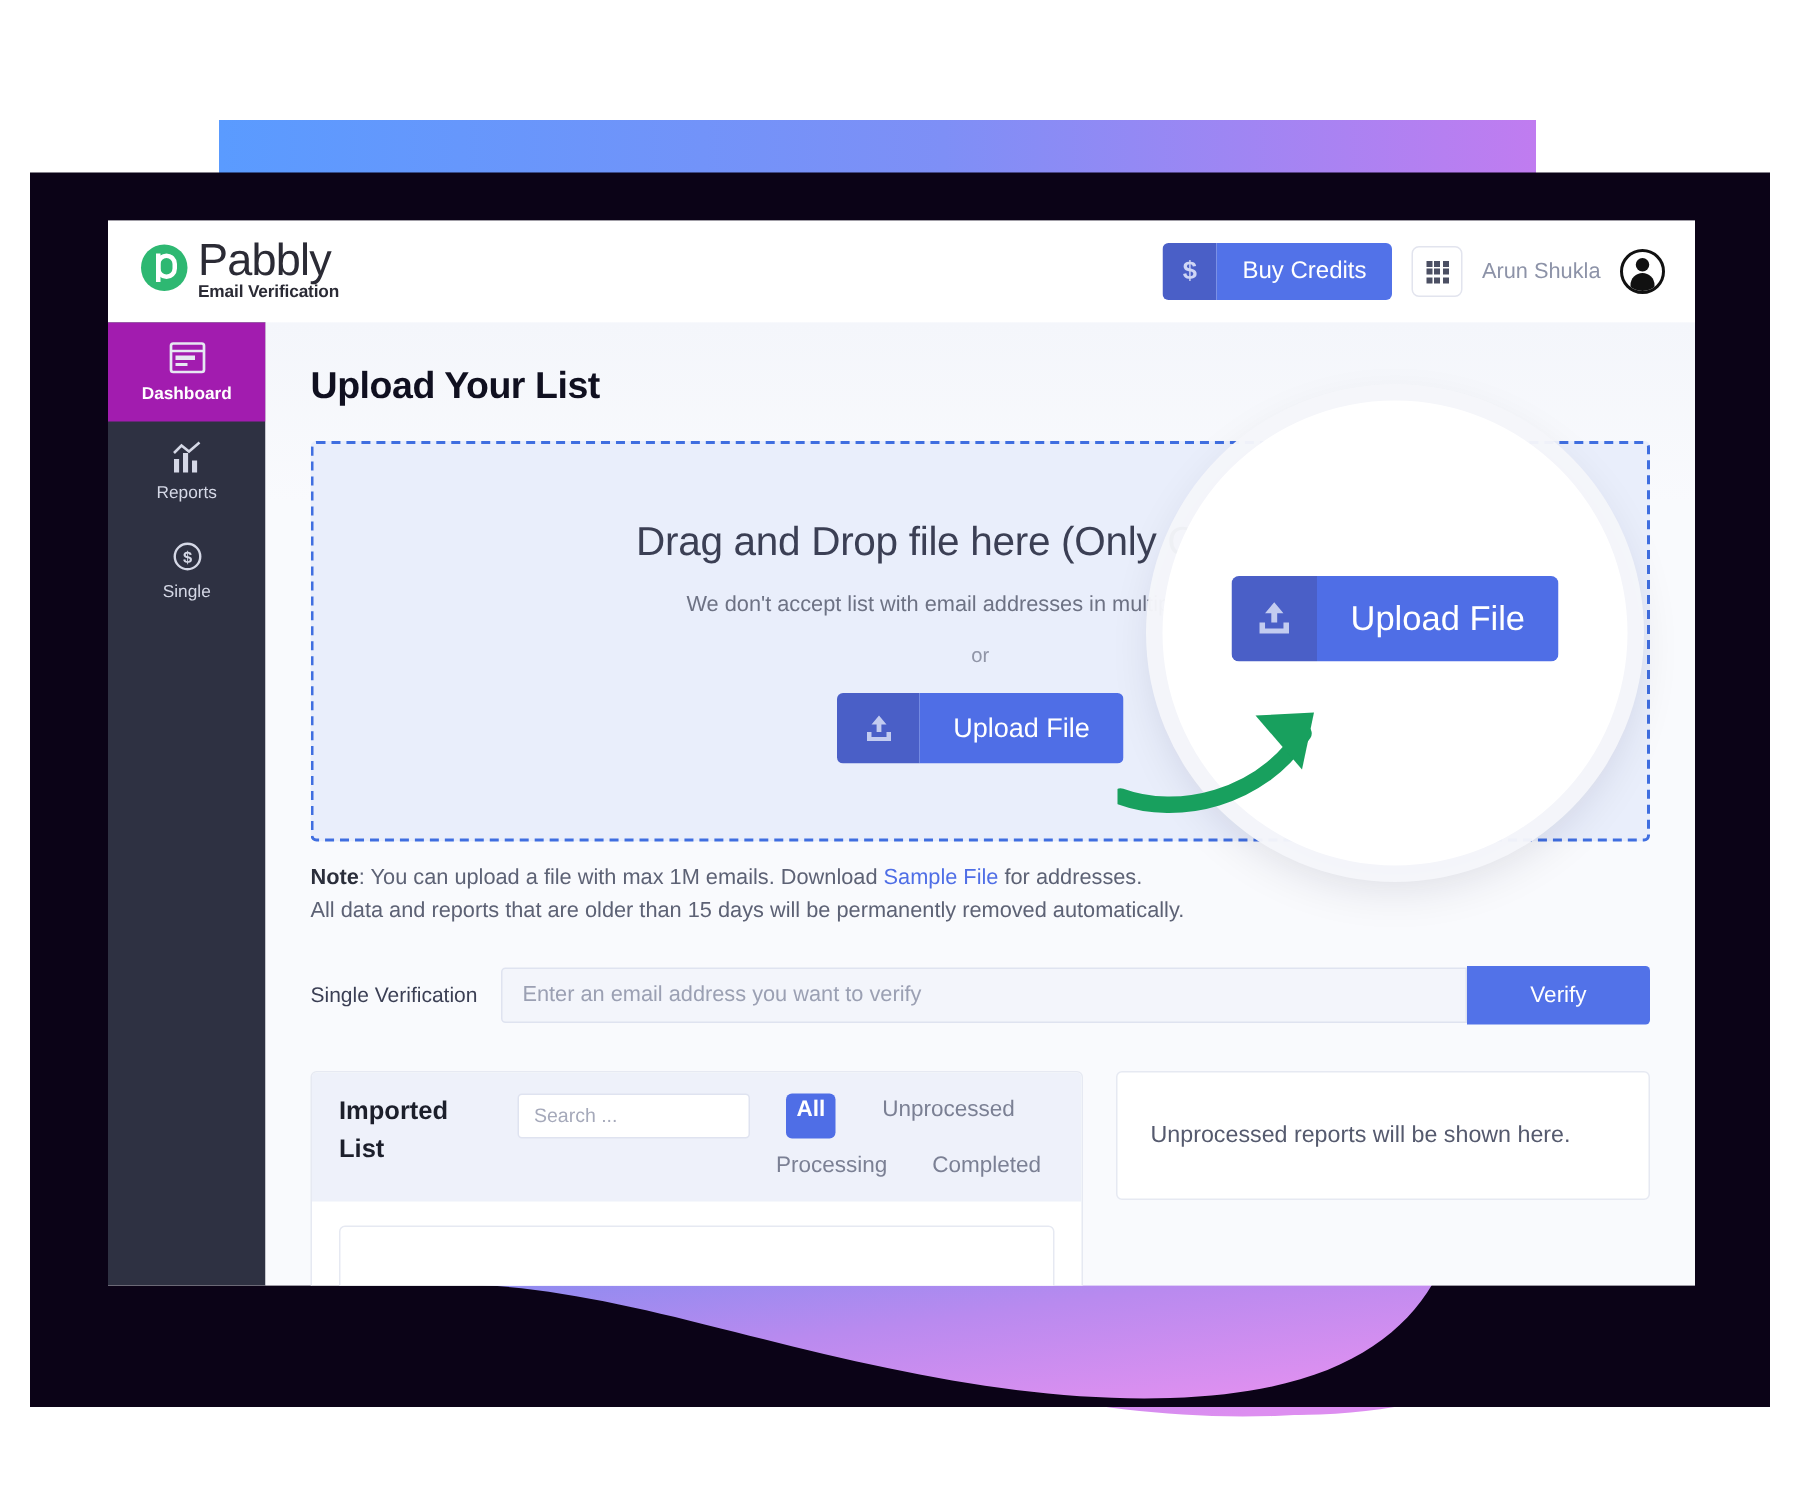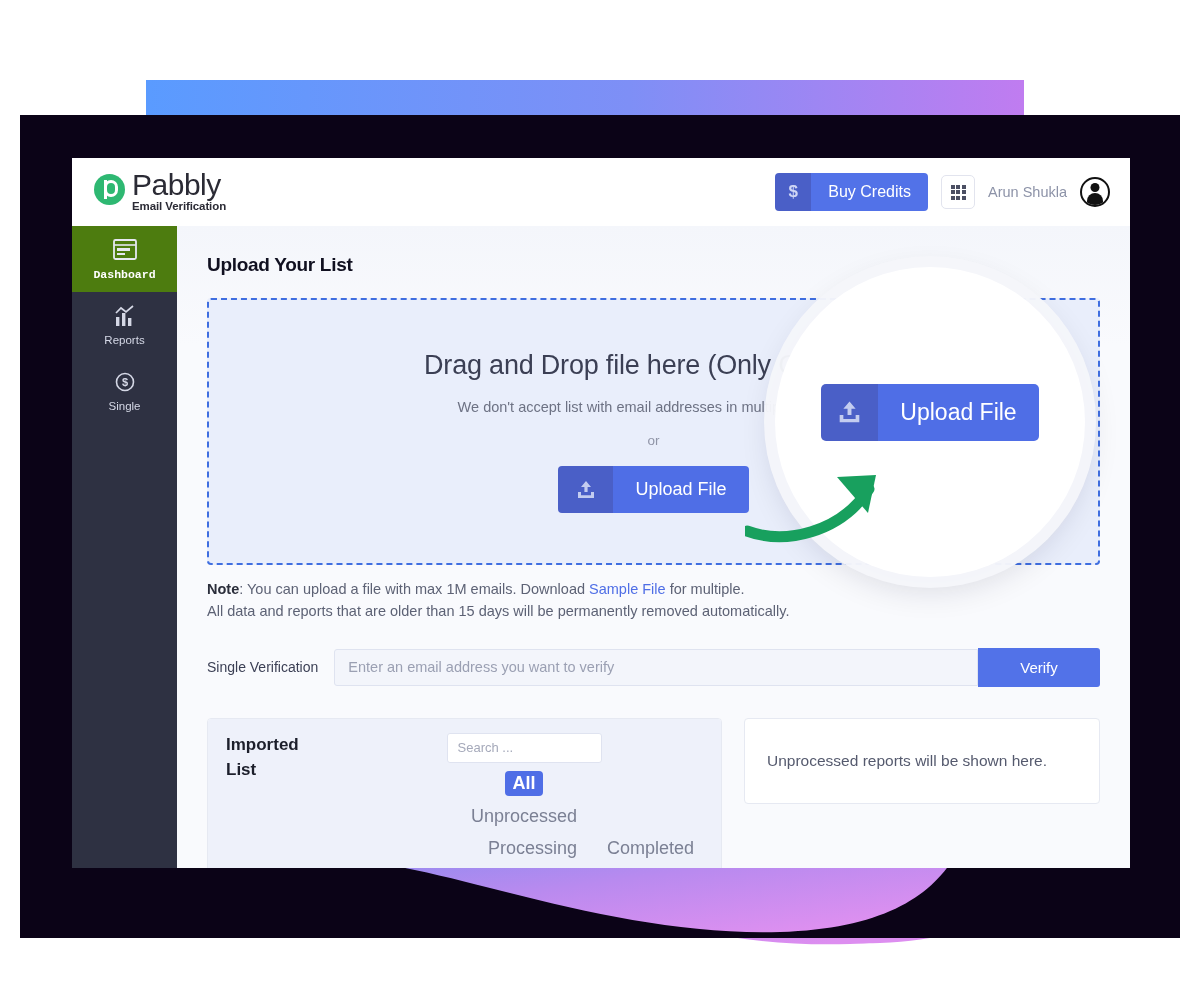--- a/index.html
+++ b/index.html
@@ -18,21 +18,21 @@
   .device-frame {
     position: absolute;
     left: 20px; top: 115px;
     width: 1160px; height: 823px;
     background: #0b0317;
   }
 
   
   .app-window {
     position: absolute;
-    left: 72px; top: 158px;
+    left: 72px; top: 147px;
     width: 1058px; height: 710px;
     background: #f7f8fc;
     overflow: hidden;
   }
 
   
   .app-header {
     height: 68px;
     background: #ffffff;
     display: flex;
@@ -116,32 +116,32 @@
 
   .sidebar {
     width: 105px; background: #2e3142; flex: none;
     padding-top: 0;
   }
   .side-item {
     height: 66px; display: flex; flex-direction: column;
     align-items: center; justify-content: center; gap: 6px;
     cursor: pointer;
   }
-  .side-item.active { background: #4d7c0f; font-family: Liberation Mono, monospace; }
+  .side-item.active { background: #a21caf; }
   .side-label { font-size: 11.5px; color: #d5d8e6; }
   .side-item.active .side-label { color: #ffffff; font-weight: bold; }
   .side-ico { width: 26px; height: 24px; }
 
   .content {
     flex: 1; padding: 28px 30px 0 30px;
     background: linear-gradient(#f4f6fb, #f9fafd 120px);
     position: relative;
   }
   .page-title {
-    font-size: 19px; font-weight: bold; color: #101020;
+    font-size: 25px; font-weight: bold; color: #101020;
     letter-spacing: -0.3px; margin-bottom: 22px;
   }
 
   
   .dropzone {
     border: 2px dashed #3f6ee0;
     border-radius: 4px;
     background: #e9eefb;
     height: 267px;
     display: flex; flex-direction: column;
@@ -202,30 +202,30 @@
   }
   .panel-head {
     background: #eef1fa; padding: 14px 18px;
     display: flex; align-items: flex-start; gap: 14px;
   }
   .panel-title {
     font-size: 17px; font-weight: bold; color: #1c1f2b;
     width: 105px; line-height: 1.45; flex: none;
   }
   .filter-area { flex: 1; }
-  .filter-row1 { display: flex; align-items: center; gap: 8px; flex-direction: column; }
+  .filter-row1 { display: flex; gap: 24px; }
   .search-input {
     width: 155px; height: 30px; border: 1px solid #dfe3f0;
     border-radius: 3px; background: #fff; padding: 0 10px;
     font-size: 13px; color: #3b3f54; outline: none;
     font-family: "Liberation Sans", sans-serif;
   }
   .search-input::placeholder { color: #a5a9ba; }
   .chip {
-    font-size: 18px; color: #7b8094; cursor: pointer;
+    font-size: 15px; color: #7b8094; cursor: pointer;
     padding: 2px 7px; border-radius: 4px;
   }
   .chip.active { background: #4f6ee6; color: #fff; font-weight: bold; }
   .filter-row2 {
     display: flex; gap: 16px; justify-content: flex-end;
     margin-top: 7px; padding-right: 2px;
   }
   .panel-body { padding: 16px 18px 0 18px; height: 100px; }
   .list-card {
     border: 1px solid #e6e9f2; border-radius: 4px;
@@ -387,21 +387,21 @@
               <path d="M11 2 L16 8 L12.6 8 L12.6 13 L9.4 13 L9.4 8 L6 8 Z" fill="#c3ccf0"></path>
               <path d="M3 13 L3 19 L19 19 L19 13 L16 13 L16 16.3 L6 16.3 L6 13 Z" fill="#c3ccf0"></path>
             </svg>
           </span>
           <span class="ub-label">Upload File</span>
         </div>
       </div>
 
       <div class="note">
         <div>
-          <b>Note</b><span>: You can upload a file with max 1M emails. Download </span><a href="#">Sample File</a><span> for multiple.</span>
+          <b>Note</b><span>: You can upload a file with max 1M emails. Download </span><a href="#">Sample File</a><span> for addresses.</span>
         </div>
         <div>All data and reports that are older than 15 days will be permanently removed automatically.</div>
       </div>
 
       <div class="single-row">
         <span class="sv-label">Single Verification</span>
         <input class="sv-input" type="text" placeholder="Enter an email address you want to verify" style="">
         <button class="sv-verify">Verify</button>
       </div>
 

